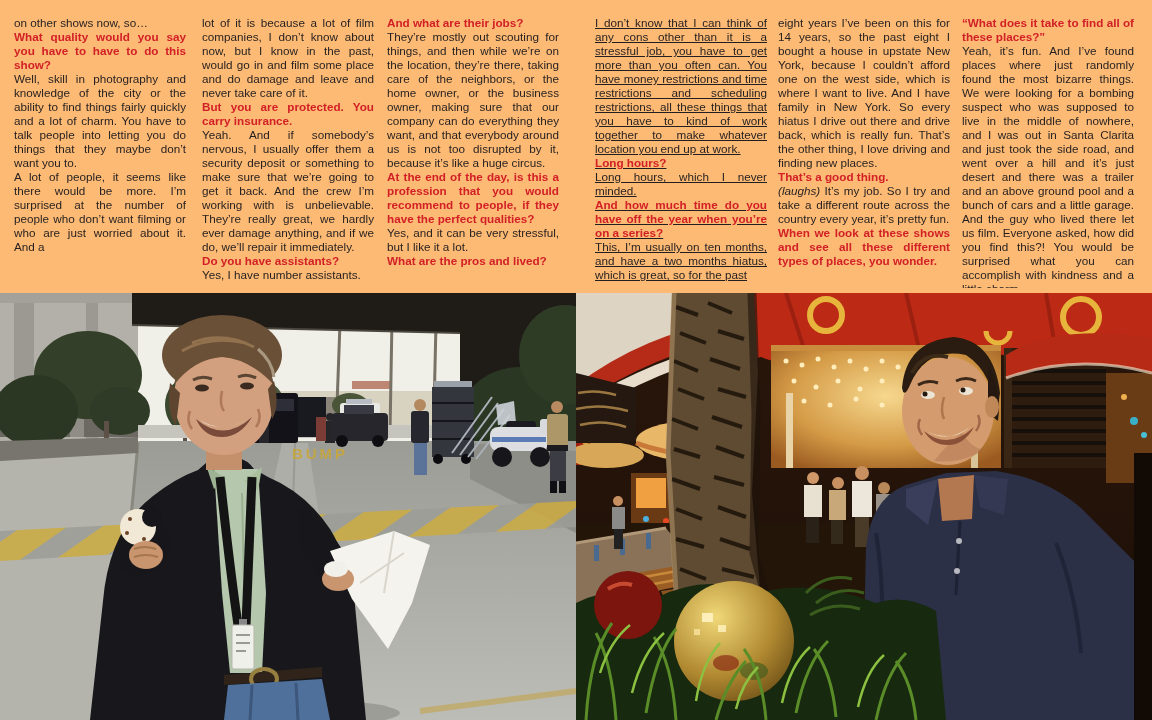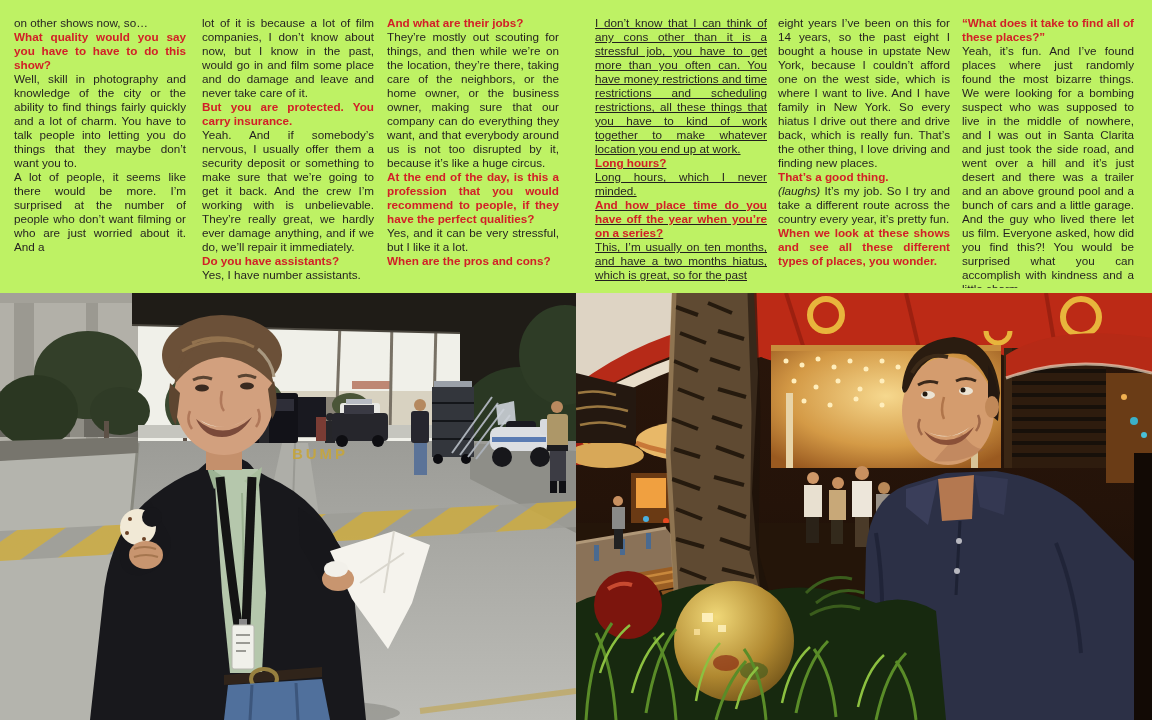--- a/index.html
+++ b/index.html
@@ -3,21 +3,21 @@
 <meta charset="utf-8">
 <style>
   html,body{margin:0;padding:0;}
   body{
     width:1152px;height:720px;overflow:hidden;position:relative;
     background:#eaebd0;
     font-family:"Liberation Sans",sans-serif;
   }
   .text-area{
     position:absolute;left:0;top:0;width:1152px;height:293px;
-    background:#bef264;
+    background:#fdba74;
   }
   .col{
     position:absolute;top:16px;height:272px;overflow:hidden;
     width:172px;
     font-size:11.7px;line-height:14px;color:#231f20;
     text-align:justify;
   }
   .col-1{left:14px;}  .col-2{left:202px;} .col-3{left:387px;}
   .col-4{left:595px;text-decoration:underline;} .col-5{left:778px;} .col-6{left:962px;}
   p{margin:0;}
@@ -45,28 +45,28 @@
     <p class="a">Yeah. And if somebody’s nervous, I usually offer them a security deposit or something to make sure that we’re going to get it back. And the crew I’m working with is unbelievable. They’re really great, we hardly ever damage anything, and if we do, we’ll repair it immediately.</p>
     <p class="q">Do you have assistants?</p>
     <p class="a">Yes, I have number assistants.</p>
   </div>
 
   <div class="col col-3">
     <p class="q">And what are their jobs?</p>
     <p class="a">They’re mostly out scouting for things, and then while we’re on the location, they’re there, taking care of the neighbors, or the home owner, or the business owner, making sure that our company can do everything they want, and that everybody around us is not too disrupted by it, because it’s like a huge circus.</p>
     <p class="q">At the end of the day, is this a profession that you would recommend to people, if they have the perfect qualities?</p>
     <p class="a">Yes, and it can be very stressful, but I like it a lot.</p>
-    <p class="q">When are the pros and cons?</p>
+    <p class="q">What are the pros and lived?</p>
   </div>
 
   <div class="col col-4">
     <p class="a">I don’t know that I can think of any cons other than it is a stressful job, you have to get more than you often can. You have money restrictions and time restrictions and scheduling restrictions, all these things that you have to kind of work together to make whatever location you end up at work.</p>
     <p class="q">Long hours?</p>
     <p class="a">Long hours, which I never minded.</p>
-    <p class="q">And how place time do you have off the year when you’re on a series?</p>
+    <p class="q">And how much time do you have off the year when you’re on a series?</p>
     <p class="a">This, I’m usually on ten months, and have a two months hiatus, which is great, so for the past</p>
   </div>
 
   <div class="col col-5">
     <p class="a">eight years I’ve been on this for 14 years, so the past eight I bought a house in upstate New York, because I couldn’t afford one on the west side, which is where I want to live. And I have family in New York. So every hiatus I drive out there and drive back, which is really fun. That’s the other thing, I love driving and finding new places.</p>
     <p class="q">That’s a good thing.</p>
     <p class="a"><span class="it">(laughs)</span><span> It’s my job. So I try and take a different route across the country every year, it’s pretty fun.</span></p>
     <p class="q">When we look at these shows and see all these different types of places, you wonder.</p>
   </div>
 

